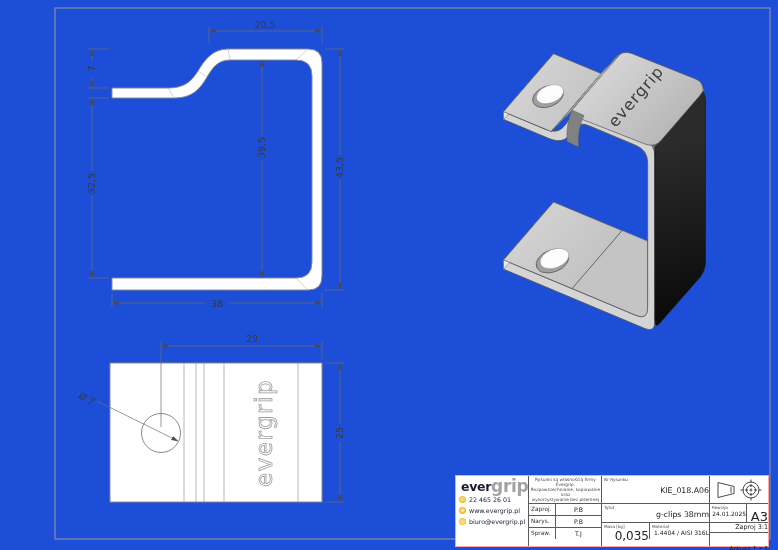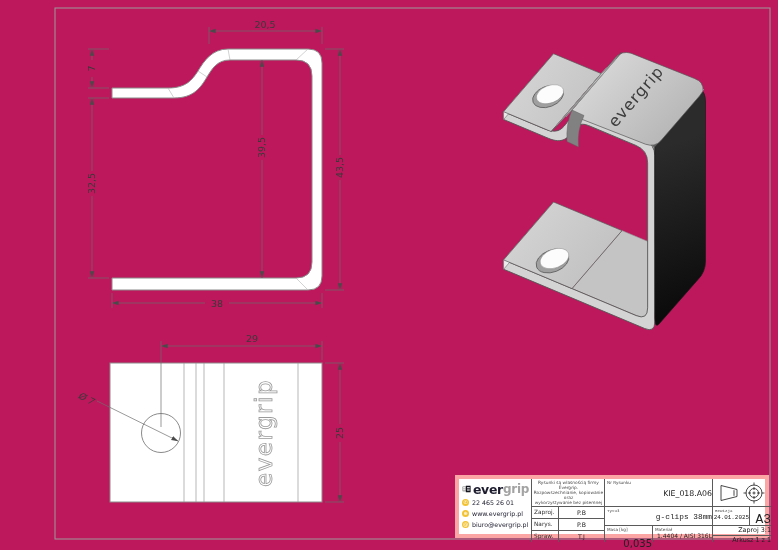--- a/index.html
+++ b/index.html
@@ -1,52 +1,52 @@
 <!DOCTYPE html>
 <html><head>
 <meta charset="utf-8">
 <style>
   html,body{margin:0;padding:0;background:#fff;}
-  #page{position:relative;width:778px;height:550px;background:#be185d;overflow:hidden;
+  #page{position:relative;width:778px;height:550px;background:#1d4ed8;overflow:hidden;
         font-family:"DejaVu Sans",sans-serif;}
   svg text{font-family:"DejaVu Sans",sans-serif;}
   .dimtxt{font-size:9.5px;fill:#3a3a3a;}
   
-  #tblock{position:absolute;left:455px;top:475px;width:314px;height:63px;
-          border:4px solid #fca5a5;box-sizing:border-box;display:grid;
+  #tblock{position:absolute;left:455px;top:475px;width:314px;height:72px;
+          border:1px solid #fca5a5;box-sizing:border-box;display:grid;
           grid-template-columns:72px 73px 108px 59px;background:#fff;
           font-family:"DejaVu Sans",sans-serif;color:#222;}
   .col{position:relative;box-sizing:border-box;}
   .bl{border-left:1px solid #5a5a5a;}
   .bt{border-top:1px solid #5a5a5a;}
   
   #logo-col{padding:2px 2px 0 3px;}
   .logorow{display:flex;align-items:center;height:16px;}
   .brand-bold{font-weight:bold;font-size:12.5px;color:#1c1c2e;letter-spacing:-0.3px;}
-  .brand-light{font-weight:bold;font-size:12px;color:#a3a3a3;letter-spacing:-0.3px;}
+  .brand-light{font-weight:bold;font-size:17px;color:#a3a3a3;letter-spacing:-0.3px;}
   .contact{display:flex;align-items:center;gap:3px;font-size:6.3px;color:#1c1c2e;
            height:11px;white-space:nowrap;}
   .cicon{width:7px;height:7px;border-radius:50%;background:#f2c230;color:#fff;
          font-size:5px;line-height:7px;text-align:center;flex:0 0 7px;}
   
   .disc{height:27px;box-sizing:border-box;overflow:hidden;}
   .disc-inner{font-size:7px;line-height:1.13;transform:scale(0.62);transform-origin:2px 2px;
               width:160%;color:#4a4a4a;text-align:center;padding-top:2px;}
   .aprow{display:grid;grid-template-columns:26px 1fr;height:12px;box-sizing:border-box;
          border-top:1px solid #5a5a5a;}
   .aprow .lab{font-size:5.8px;color:#333;padding:2px 0 0 2px;box-sizing:border-box;}
   .aprow .val{font-size:6.2px;text-align:center;padding-top:2px;
               border-left:1px solid #5a5a5a;box-sizing:border-box;}
   
   .cell{position:relative;box-sizing:border-box;}
   .tinylab{position:absolute;top:1px;left:2px;font-size:7px;color:#4a4a4a;
            transform:scale(0.6);transform-origin:0 0;white-space:nowrap;}
   .cval{position:absolute;left:0;right:0;text-align:right;}
   
-  .r1{height:27px;} .r2{height:19px;font-family:Liberation Mono, monospace;} .r3{height:17px;}
+  .r1{height:27px;} .r2{height:19px;} .r3{height:17px;}
   .half{position:absolute;top:0;bottom:0;}
 </style>
 </head>
 <body>
 
 <div id="page">
 
 <svg width="778" height="550" viewBox="0 0 778 550" style="position:absolute;left:0;top:0;">
   <defs>
     <marker id="ar" viewBox="0 0 10 8" refX="9.5" refY="4" markerWidth="10" markerHeight="8" orient="auto-start-reverse">
@@ -246,21 +246,21 @@
       <span class="tinylab">Nr Rysunku</span>
       <span class="cval" style="top:10px;font-size:7.8px;">KIE_018.A06</span>
     </div>
     <div class="cell r2 bt">
       <span class="tinylab">Tytuł</span>
       <span class="cval" style="top:6px;font-size:7.8px;">g-clips 38mm</span>
     </div>
     <div class="cell r3 bt">
       <div class="half" style="left:0;width:47px;">
         <span class="tinylab">Masa [kg]</span>
-        <span class="cval" style="top:12px;font-size:10px;">0,035</span>
+        <span class="cval" style="top:6px;font-size:12px;">0,035</span>
       </div>
       <div class="half bl" style="left:47px;right:0;">
         <span class="tinylab">Materiał</span>
         <span class="cval" style="top:6px;font-size:6px;white-space:nowrap;">1.4404 / AISI 316L</span>
       </div>
     </div>
   </div>
 
   <div class="col bl">
     <div class="cell r1" style="text-align:center;">
@@ -279,18 +279,18 @@
       <div class="half" style="left:0;width:36px;">
         <span class="tinylab">Rewizja</span>
         <span class="cval" style="top:7px;font-size:5.9px;">24.01.2025</span>
       </div>
       <div class="half bl" style="left:36px;right:0;">
         <span class="cval" style="top:5px;font-size:13px;">A3</span>
       </div>
     </div>
     <div class="cell r3 bt">
       <span class="cval" style="top:0px;font-size:6.4px;">Zaproj 3:1</span>
-      <span class="cval bt" style="top:8.5px;bottom:0;font-size:6.4px;padding-top:0;">Arkusz 1 z 1</span>
+      <span class="cval bt" style="top:8.5px;bottom:0;font-size:6.4px;padding-top:12px;font-style:italic;">Arkusz 1 z 1</span>
     </div>
   </div>
 </div>
 
 </div>
 
 </body></html>

